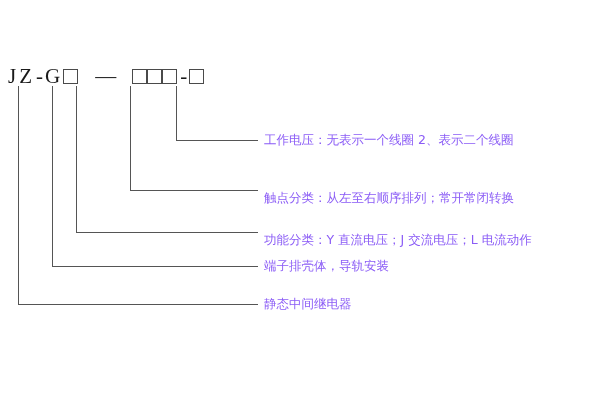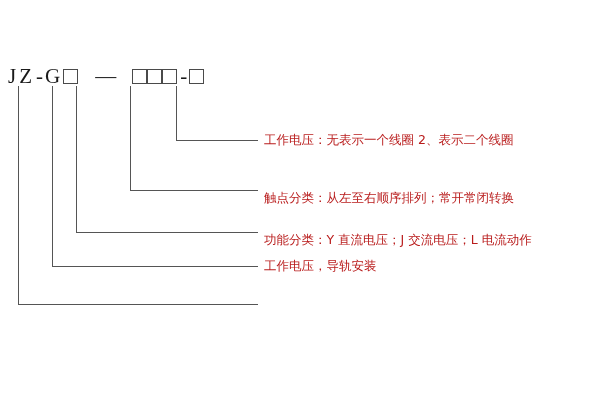--- a/index.html
+++ b/index.html
@@ -69,21 +69,21 @@
   .hline {
     position: absolute;
     height: 1px;
     background: #555555;
   }
 
   
   .label {
     position: absolute;
     font-size: 12.5px;
-    color: #b91c1c;
+    color: #8b5cf6;
     white-space: nowrap;
     font-family: "DejaVu Sans", sans-serif;
     line-height: 1.35;
   }
 </style>
 </head>
 <body>
 
 <div id="diagram">
 
@@ -114,15 +114,16 @@
 
   <div class="vline" style="left:52px; top:86px; height:180px;"></div>
   <div class="hline" style="left:52px; top:266px; width:206px;"></div>
 
   <div class="vline" style="left:18px; top:86px; height:218px;"></div>
   <div class="hline" style="left:18px; top:304px; width:240px;"></div>
 
   <div class="label" style="left:264px; top:132px;">工作电压：无表示一个线圈    2、表示二个线圈</div>
   <div class="label" style="left:264px; top:190px;">触点分类：从左至右顺序排列；常开常闭转换</div>
   <div class="label" style="left:264px; top:224px;margin-top:8px;">功能分类：Y 直流电压；J 交流电压；L 电流动作</div>
-  <div class="label" style="left:264px; top:258px;">工作电压，导轨安装</div>
+  <div class="label" style="left:264px; top:258px;">端子排壳体，导轨安装</div>
+  <div class="label" style="left:264px; top:296px;">静态中间继电器</div>
 
 </div>
 
 </body></html>

